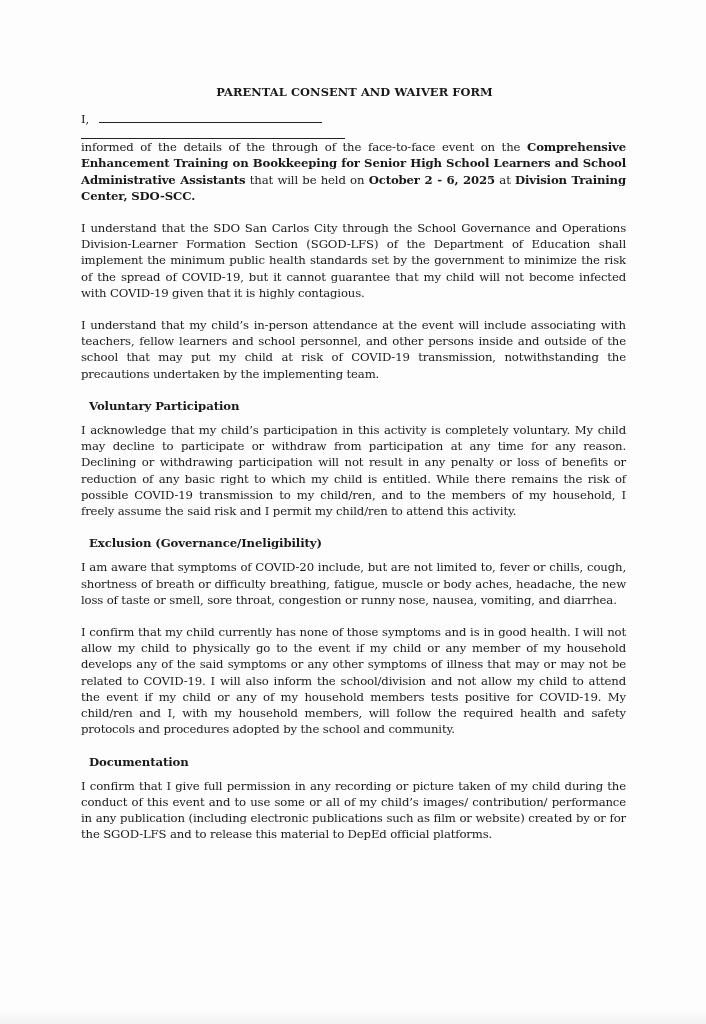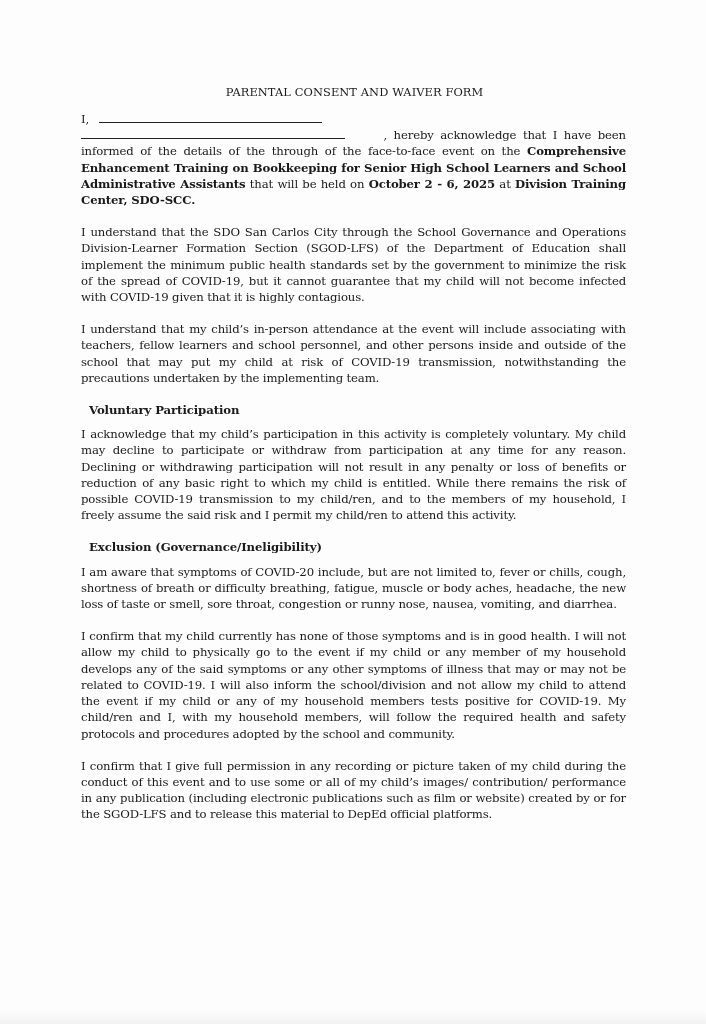--- a/index.html
+++ b/index.html
@@ -16,21 +16,21 @@
       color: #1a1a1a;
     }
     .page {
       position: absolute;
       left: 81px;
       top: 85px;
       width: 545px;
     }
     .title {
       text-align: center;
-      font-weight: normal;
+      font-weight: bold;
       font-size: 11.4px;
       letter-spacing: 0.1px;
       margin: 0 0 12px 0;
       padding-left: 2px;
     }
     p {
       margin: 0;
       font-size: 11.7px;
       line-height: 16.2px;
       text-align: justify;
@@ -73,21 +73,20 @@
   <div class="title">PARENTAL CONSENT AND WAIVER FORM</div>
 
   <div class="para">
     <p class="line1">
       <span>
         <span>I,</span><span class="blank blank-1"></span>
       </span>
     </p>
     <p class="line2">
       <span class="blank blank-2"></span>
-      <span style="word-spacing:3px;">, hereby acknowledge that I have been</span>
     </p>
     <p><span>informed of the details of the through of the face-to-face event on the </span><b>Comprehensive Enhancement Training on Bookkeeping for Senior High School Learners and School Administrative Assistants</b><span> that will be held on </span><b>October 2 - 6, 2025</b><span> at </span><b>Division Training Center, SDO-SCC.</b></p>
   </div>
 
   <p class="para">I understand that the SDO San Carlos City through the School Governance and Operations Division-Learner Formation Section (SGOD-LFS) of the Department of Education shall implement the minimum public health standards set by the government to minimize the risk of the spread of COVID-19, but it cannot guarantee that my child will not become infected with COVID-19 given that it is highly contagious.</p>
 
   <p class="para">I understand that my child’s in-person attendance at the event will include associating with teachers, fellow learners and school personnel, and other persons inside and outside of the school that may put my child at risk of COVID-19 transmission, notwithstanding the precautions undertaken by the implementing team.</p>
 
   <div class="para">
     <div class="heading">Voluntary Participation</div>
@@ -95,18 +94,19 @@
   </div>
 
   <div class="para">
     <div class="heading">Exclusion (Governance/Ineligibility)</div>
     <p>I am aware that symptoms of COVID-20 include, but are not limited to, fever or chills, cough, shortness of breath or difficulty breathing, fatigue, muscle or body aches, headache, the new loss of taste or smell, sore throat, congestion or runny nose, nausea, vomiting, and diarrhea.</p>
   </div>
 
   <p class="para">I confirm that my child currently has none of those symptoms and is in good health. I will not allow my child to physically go to the event if my child or any member of my household develops any of the said symptoms or any other symptoms of illness that may or may not be related to COVID-19. I will also inform the school/division and not allow my child to attend the event if my child or any of my household members tests positive for COVID-19. My child/ren and I, with my household members, will follow the required health and safety protocols and procedures adopted by the school and community.</p>
 
   <div class="para">
+    <div class="heading">Documentation</div>
     <p>I confirm that I give full permission in any recording or picture taken of my child during the conduct of this event and to use some or all of my child’s images/ contribution/ performance in any publication (including electronic publications such as film or website) created by or for the SGOD-LFS and to release this material to DepEd official platforms.</p>
   </div>
 
 </div>
 
 <div class="scan-smudge"></div>
 
 </body></html>

